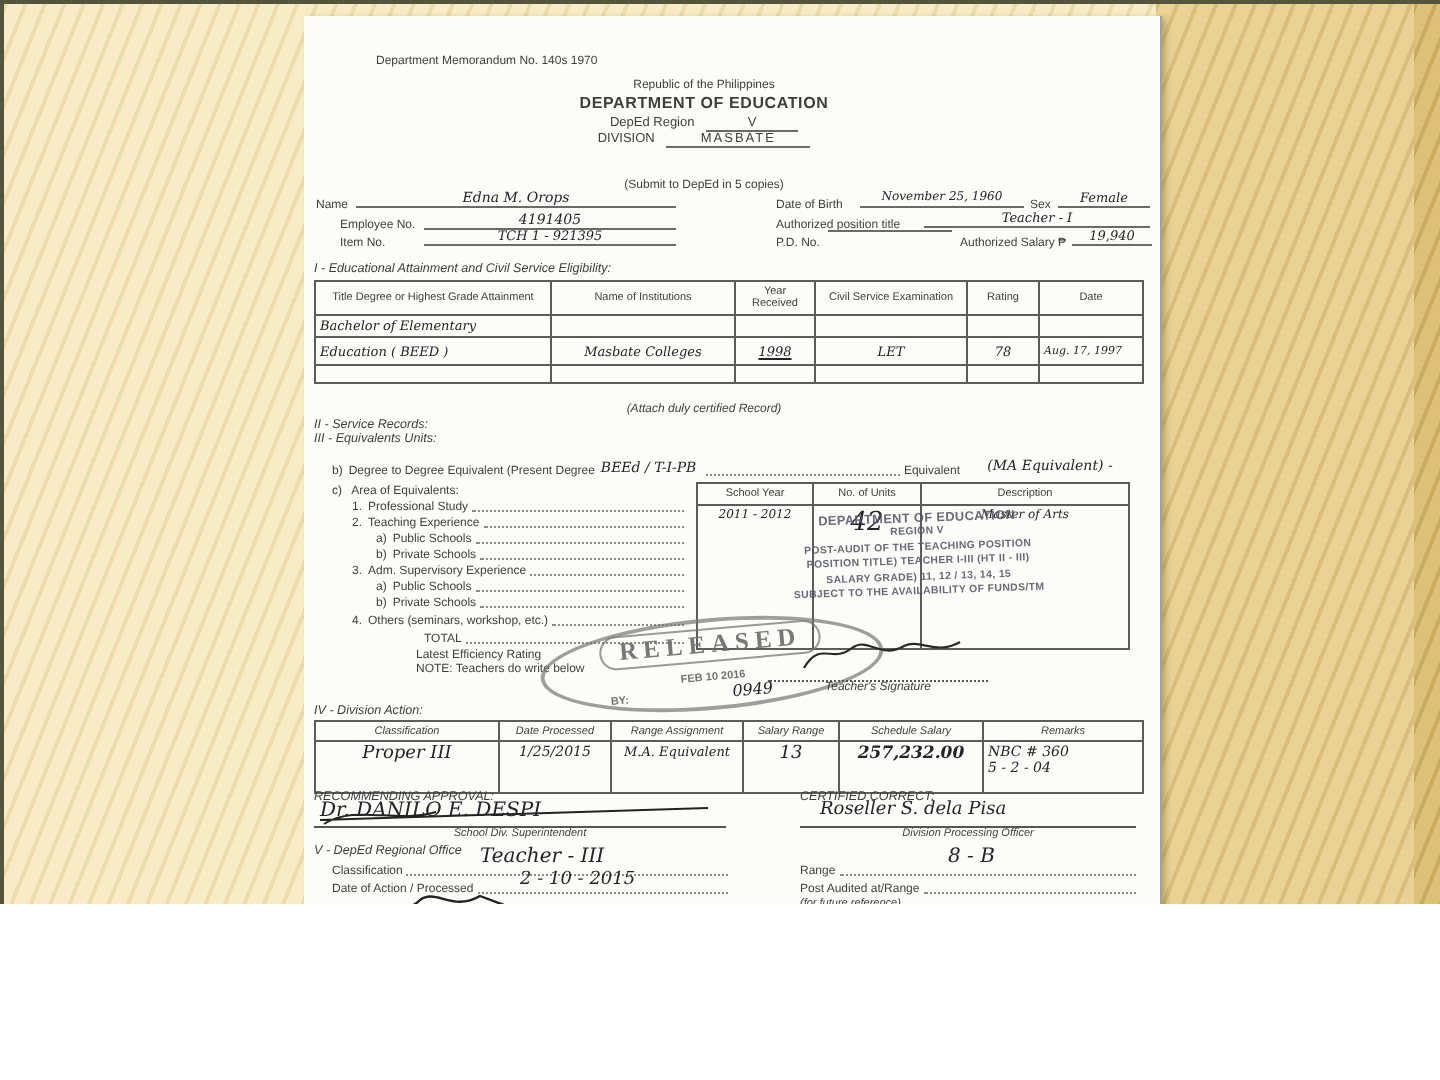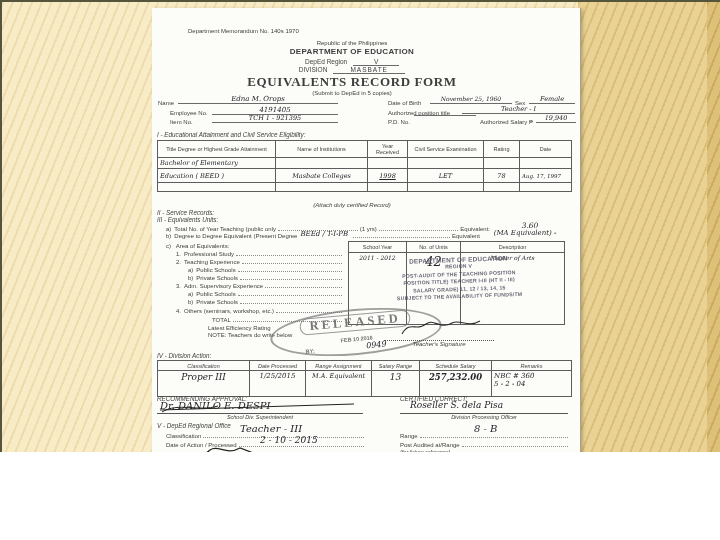--- a/index.html
+++ b/index.html
@@ -54,21 +54,20 @@
     <div class="t c" style="left:0; top:32px; width:400px; white-space:normal;">Republic of the Philippines</div>
     <div class="t c b" style="left:0; top:39px; width:400px; font-size:8px; letter-spacing:0.3px;">DEPARTMENT OF EDUCATION</div>
     <div class="t c" style="left:0; top:50px; width:400px; font-size:6.5px;">
       <span>DepEd Region</span>
       <span class="u" style="width:46px; margin-left:4px;">V</span>
     </div>
     <div class="t c" style="left:0; top:58px; width:400px; font-size:6.5px;">
       <span>DIVISION</span>
       <span class="u" style="width:72px; margin-left:4px; letter-spacing:1px;">MASBATE</span>
     </div>
-    <div class="t c b" style="left:0; top:67px; width:400px; font-size:13px; letter-spacing:0.6px; font-family:'Liberation Serif',serif;">EQUIVALENTS RECORD FORM</div>
     <div class="t c" style="left:0; top:82px; width:400px;">(Submit to DepEd in 5 copies)</div>
 
     <div class="t" style="left:6px; top:92px;">Name</div>
     <span class="t u h" style="left:26px; top:87px; width:160px; font-size:7px;">Edna  M.  Orops</span>
     <div class="t" style="left:236px; top:92px;">Date of Birth</div>
     <span class="t u h" style="left:278px; top:88px; width:82px; font-size:6px;">November 25, 1960</span>
     <div class="t" style="left:363px; top:92px;">Sex</div>
     <span class="t u h" style="left:377px; top:88px; width:46px; font-size:6.5px;">Female</span>
 
     <div class="t" style="left:18px; top:102px;">Employee No.</div>
@@ -126,29 +125,20 @@
             <td></td>
             <td></td>
       </tr>
     </tbody>
       </table>
     <div class="t c it" style="left:0; top:194px; width:400px;">(Attach duly certified Record)</div>
 
     <div class="t it" style="left:5px; top:201px; font-size:6.3px;">II - Service Records:</div>
     <div class="t it" style="left:5px; top:208px; font-size:6.3px;">III - Equivalents Units:</div>
 
-    <div class="dotrow" style="left:14px; top:215px; width:404px;">
-      <span class="n">a)</span>
-      <span>Total No. of Year Teaching (public only</span>
-      <span class="dots"></span>
-      <span>(1 yrs)</span>
-      <span class="dots"></span>
-      <span>Equivalent:</span>
-      <span class="h" style="font-size:7.5px; transform:translateY(-2px); width:80px; text-align:center;">3.60</span>
-    </div>
     <div class="dotrow" style="left:14px; top:223px; width:404px;">
       <span class="n">b)</span>
       <span>Degree to Degree Equivalent (Present Degree</span>
       <span class="h" style="font-size:7px; transform:translateY(-1px); margin:0 3px;">BEEd / T-I-PB</span>
       <span class="dots"></span>
       <span>Equivalent</span>
       <span class="h" style="font-size:7px; transform:translateY(-2px); width:90px; text-align:center;">(MA Equivalent) -</span>
     </div>
 
     <div class="t" style="left:14px; top:235px;">

